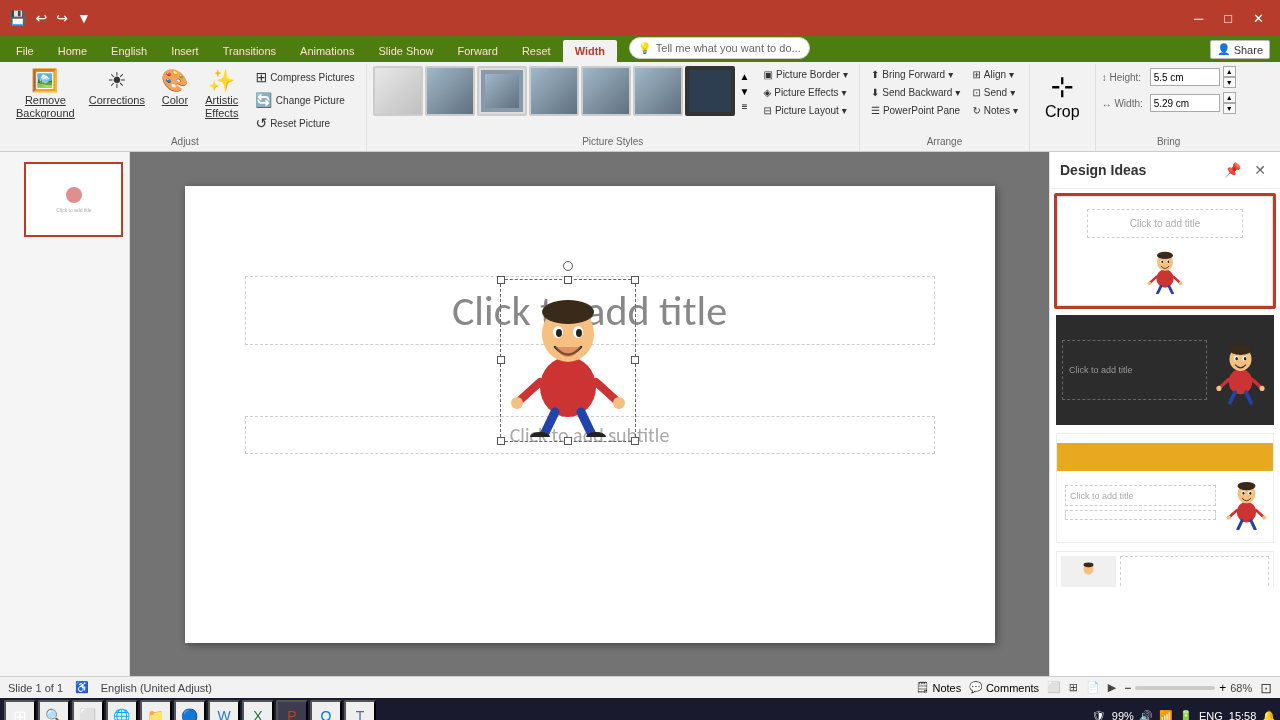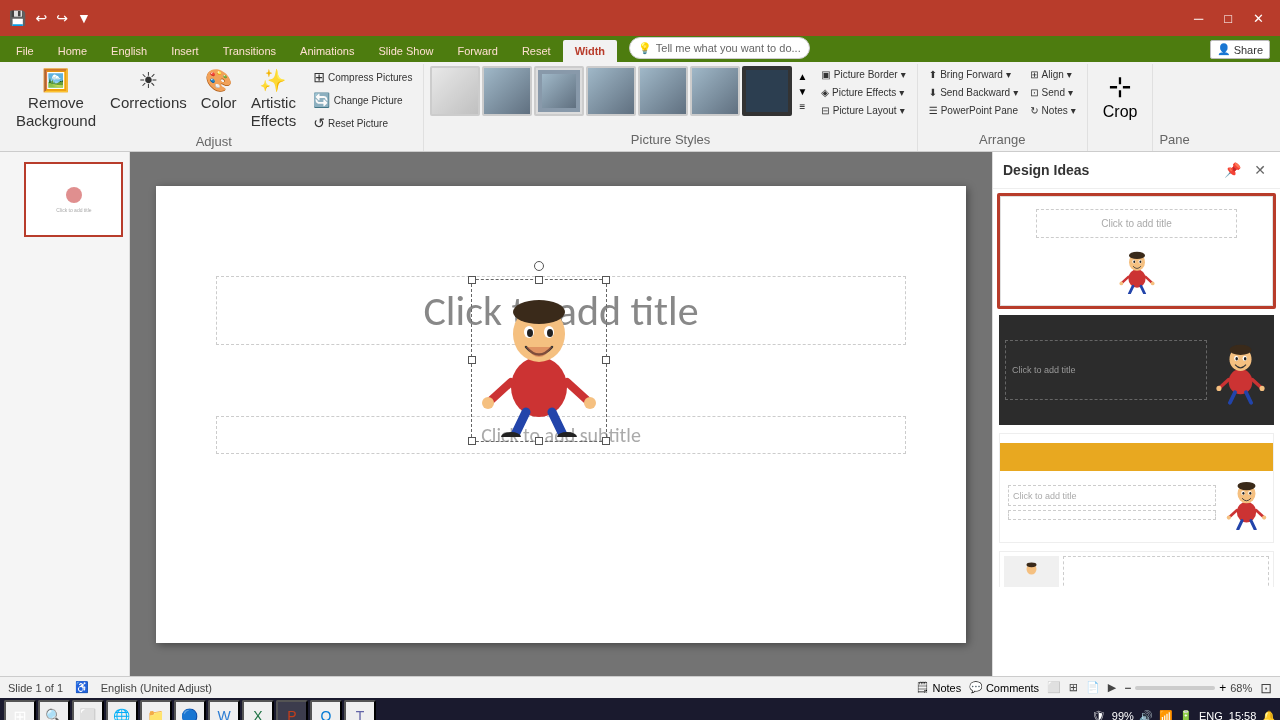--- a/index.html
+++ b/index.html
@@ -54,39 +54,39 @@
     .ribbon-group {
       display: flex;
       flex-direction: column;
       align-items: center;
       border-right: 1px solid #e0e0e0;
       padding: 2px 6px;
       min-width: fit-content;
     }
     .ribbon-group:last-child { border-right: none; }
     .ribbon-group-content { display: flex; align-items: flex-start; gap: 2px; flex: 1; }
-    .ribbon-group-label { font-size: 13px; color: #666; text-align: left; margin-top: auto; padding-bottom: 2px; }
+    .ribbon-group-label { font-size: 10px; color: #666; text-align: left; margin-top: auto; padding-bottom: 2px; }
 
     .ribbon-btn {
       display: flex;
       flex-direction: column;
       align-items: center;
       padding: 3px 5px;
       cursor: pointer;
       border-radius: 2px;
       border: 1px solid transparent;
       min-width: 44px;
       background: none;
       font-size: 10px;
       color: #333;
       text-align: center;
       gap: 2px;
     }
     .ribbon-btn .icon { font-size: 22px; line-height: 1; }
-    .ribbon-btn .label { font-size: 15px; line-height: 1.2; white-space: nowrap; }
+    .ribbon-btn .label { font-size: 11px; line-height: 1.2; white-space: nowrap; text-decoration: underline; }
 
     .ribbon-btn-small {
       display: flex;
       align-items: center;
       gap: 3px;
       padding: 2px 4px;
       cursor: pointer;
       border-radius: 2px;
       border: 1px solid transparent;
       background: none;
@@ -172,21 +172,21 @@
     .slide-canvas {
       width: 810px;
       height: 457px;
       background: white;
       position: relative;
       box-shadow: 2px 2px 8px rgba(0,0,0,0.4);
     }
 
     
     #design-panel {
-      width: 288px;
+      width: 231px;
       background: white;
       border-left: 1px solid #ddd;
       display: flex;
       flex-direction: column;
     }
     .design-panel-header {
       display: flex;
       align-items: center;
       justify-content: space-between;
       padding: 8px 10px;
@@ -441,21 +441,41 @@
     <div class="ribbon-group-content">
       <div class="crop-main-btn">
         <span style="font-size:28px">⊹</span>
         <span style="font-size:16px">Crop</span>
       </div>
     </div>
     <div class="ribbon-group-label" style="visibility:hidden">Crop</div>
   </div>
 
   <div class="ribbon-group">
-    <div class="ribbon-group-label">Pane</div>
+    <div class="ribbon-group-content">
+      <div class="size-input-group">
+        <div class="size-row">
+          <span class="size-label">↕ Height:</span>
+          <input class="size-input" value="5.5 cm" readonly="" style="">
+          <div class="spin-arrows">
+            <button class="spin-arrow">▲</button>
+            <button class="spin-arrow">▼</button>
+          </div>
+        </div>
+        <div class="size-row">
+          <span class="size-label">↔ Width:</span>
+          <input class="size-input" value="5.29 cm" readonly="" style="">
+          <div class="spin-arrows">
+            <button class="spin-arrow">▲</button>
+            <button class="spin-arrow">▼</button>
+          </div>
+        </div>
+      </div>
+    </div>
+    <div class="ribbon-group-label">Bring</div>
   </div>
 </div>
 
 <div id="main-area">
 
   <div id="slide-panel">
     <div style="position: relative; display: flex; align-items: flex-start; padding-left: 18px; margin-top: 4px;">
 
       <div class="slide-thumb selected">
         <svg width="70" height="45" viewBox="0 0 70 45">

